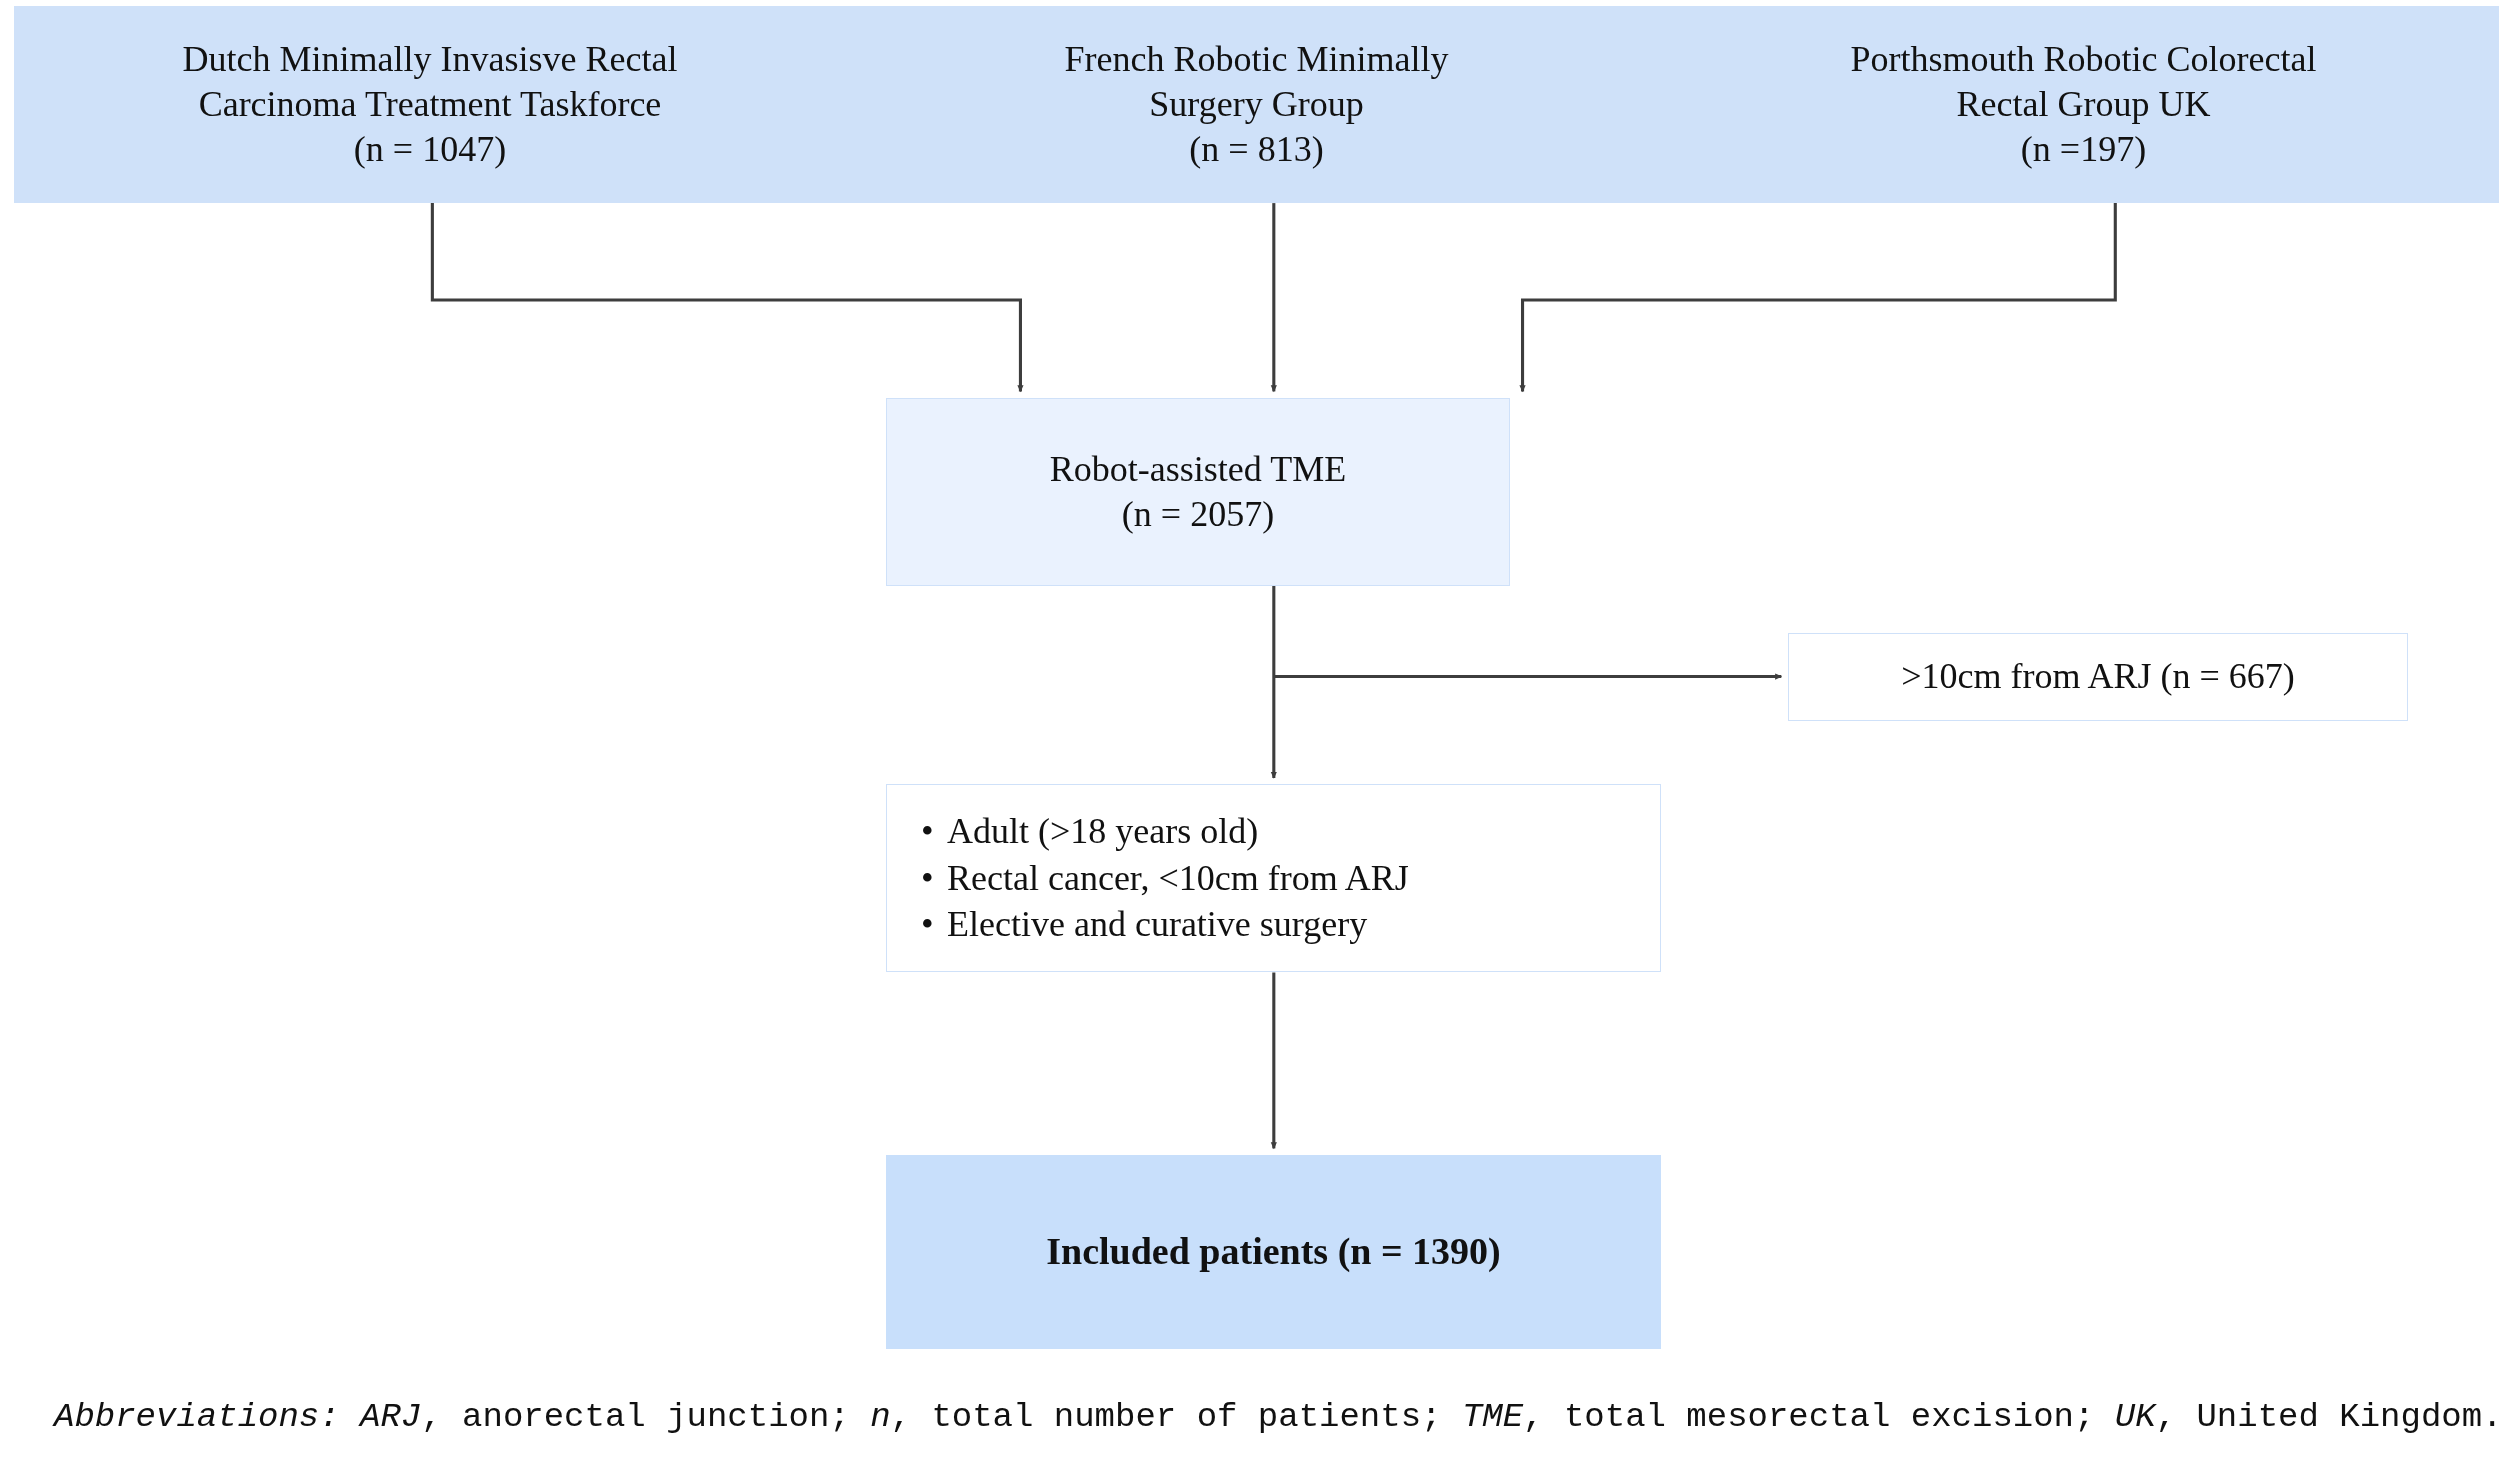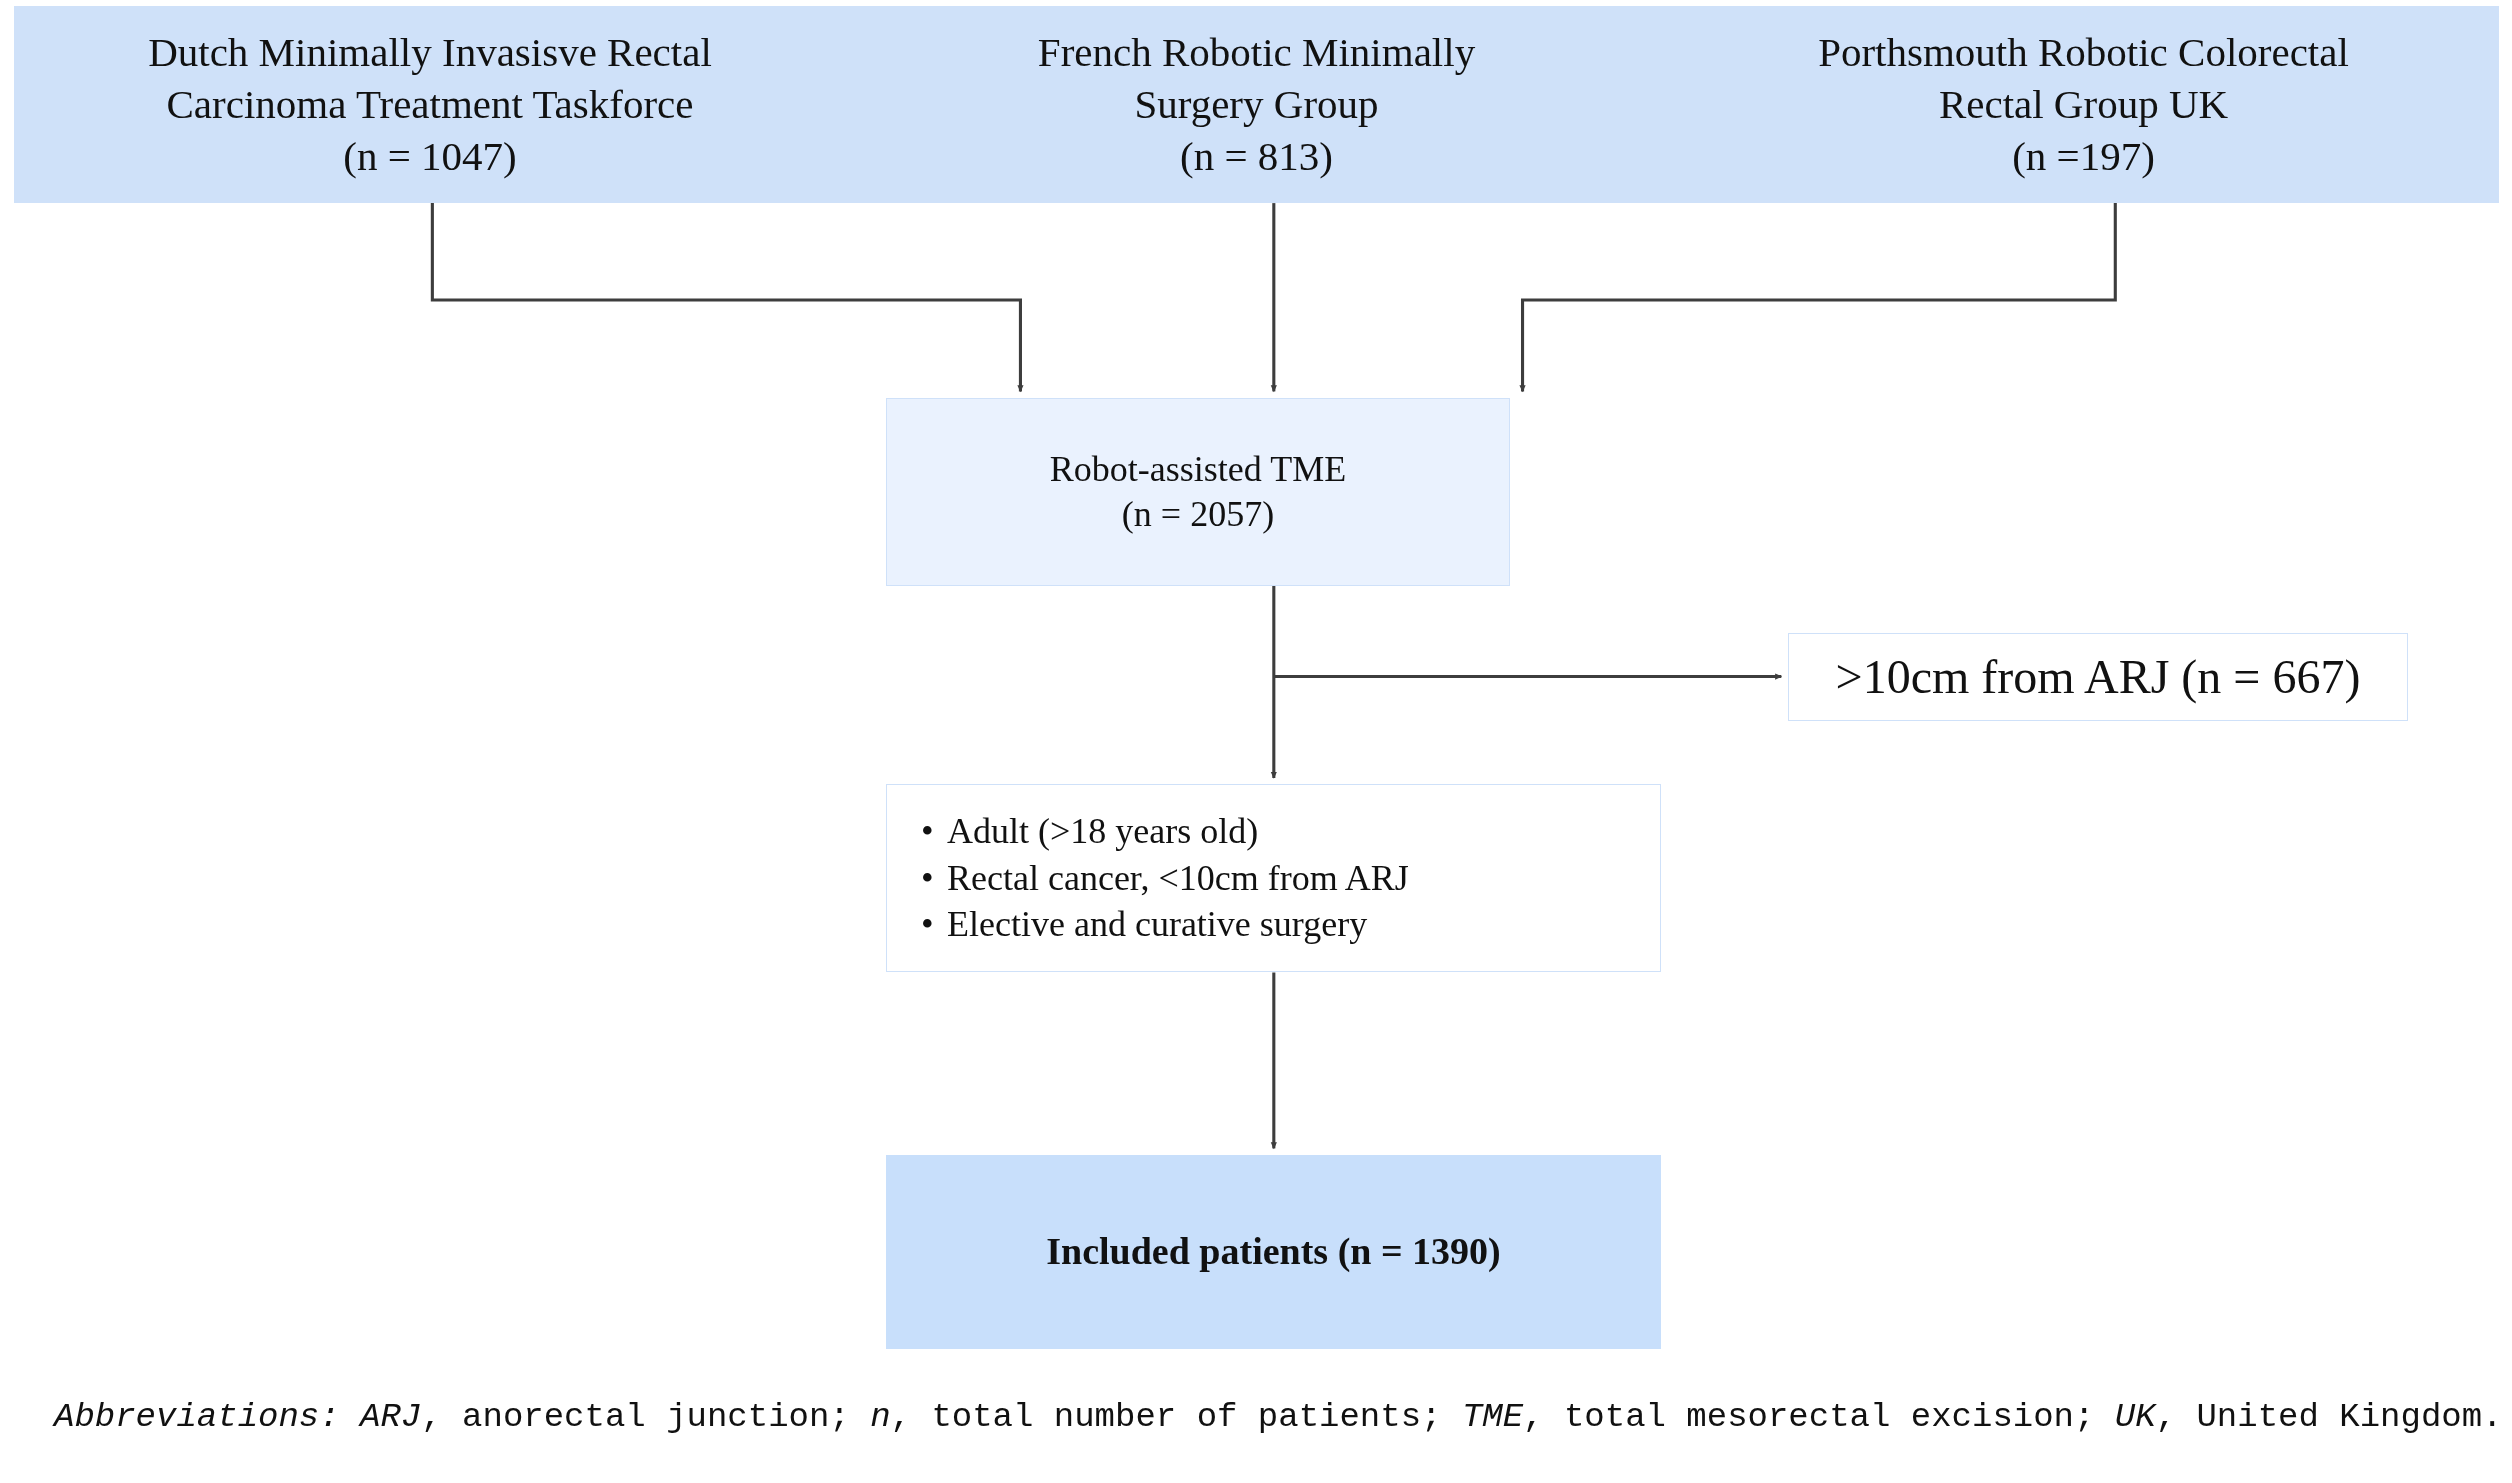--- a/index.html
+++ b/index.html
@@ -45,21 +45,21 @@
     left: 14px;
     top: 6.2px;
     width: 2485px;
     height: 197px;
     background: #cfe1f9;
   }
   .source-node {
     top: 6.2px;
     height: 197px;
     background: transparent;
-    font-size: 41px;
+    font-size: 36px;
     padding: 0 11px;
   }
   #source-node-dutch  { left: 14px;   width: 832px; }
   #source-node-french { left: 846px; width: 821px; }
   #source-node-uk     { left: 1668px; width: 831px; justify-content: center; }
 
   .node-line { display: block; white-space: nowrap; }
 
   
   #node-tme {
@@ -73,21 +73,21 @@
   }
 
   
   #node-exclusion {
     left: 1788px;
     top: 633px;
     width: 620px;
     height: 88px;
     background: #ffffff;
     border: 0.8px solid #cfe1f9;
-    font-size: 48px;
+    font-size: 36px;
     justify-content: center;
   }
 
   
   #node-criteria {
     left: 886px;
     top: 784px;
     width: 775px;
     height: 188px;
     background: #ffffff;

